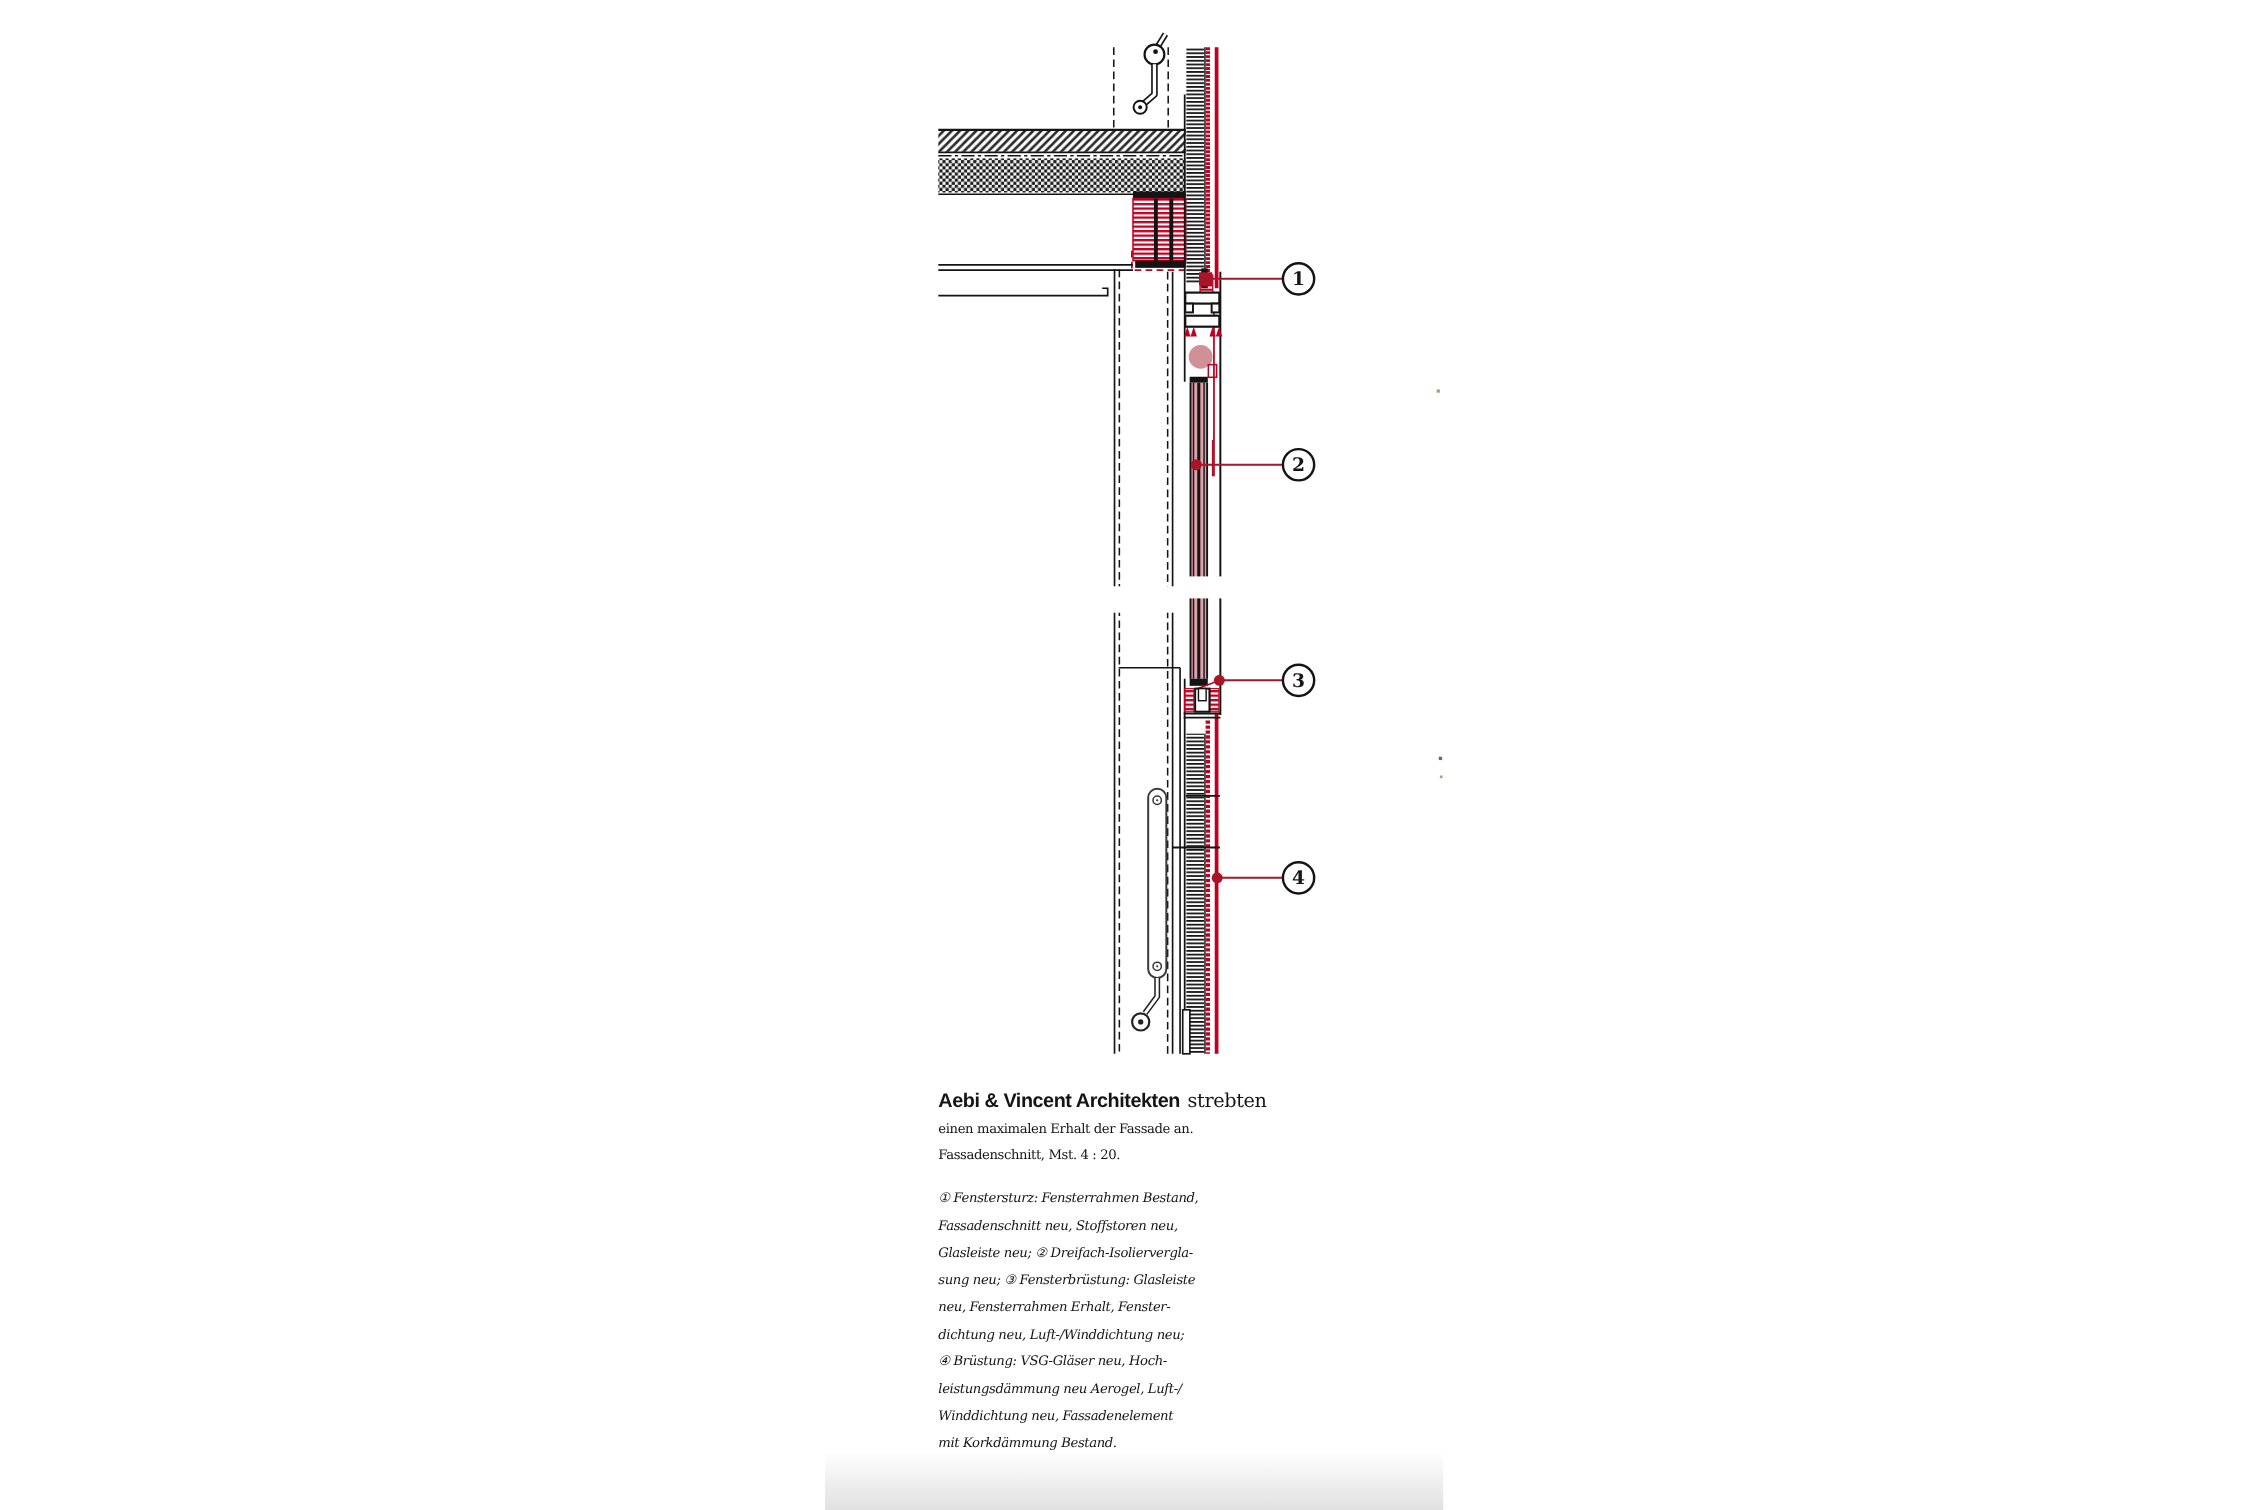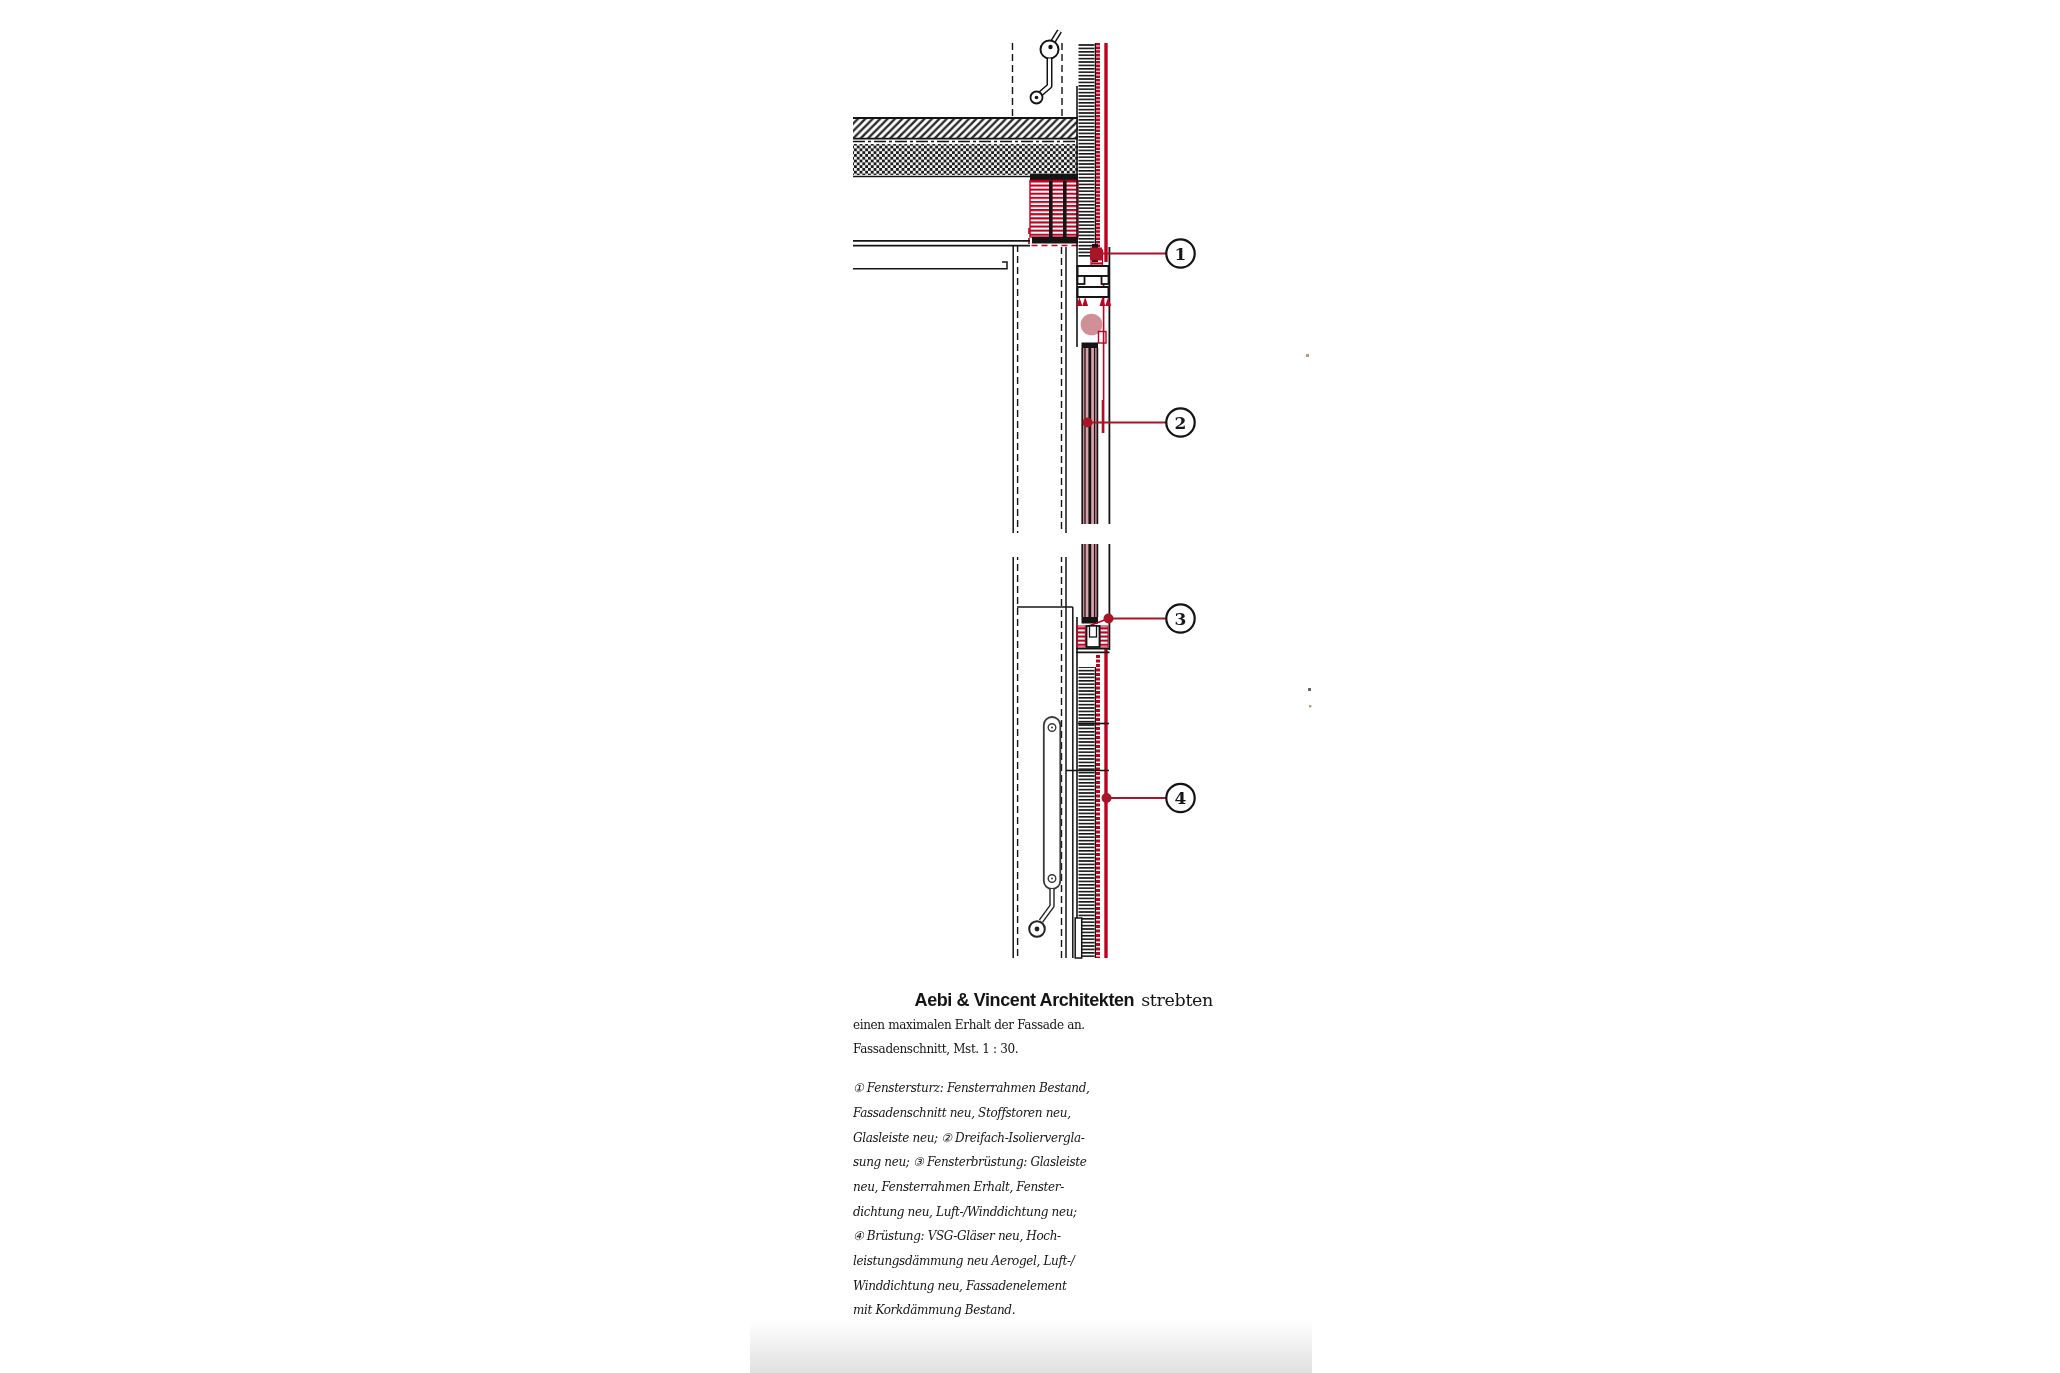--- a/index.html
+++ b/index.html
@@ -1,21 +1,21 @@
 <!DOCTYPE html>
 <html><head>
 <meta charset="utf-8">
 <style>
   html,body{margin:0;padding:0;background:#ffffff;}
   .canvas{position:relative;width:2060px;height:1373px;background:#ffffff;overflow:hidden;
           font-family:"DejaVu Serif", serif;}
   .drawing-svg{position:absolute;left:0;top:0;}
   .caption{position:absolute;left:853px;top:988px;width:360px;color:#141414;}
   .cap-line{white-space:nowrap;font-size:12px;line-height:24.7px;letter-spacing:-0.35px;}
-  .cap-head{white-space:nowrap;font-size:17.5px;line-height:24.7px;text-align:right;}
+  .cap-head{white-space:nowrap;font-size:17.5px;line-height:24.7px;}
   .cap-head .bold-sans{font-family:"Liberation Sans","DejaVu Sans",sans-serif;
           font-weight:bold;font-size:18px;letter-spacing:-0.4px;}
   .cap-head .serif-rest{font-family:"DejaVu Serif",serif;letter-spacing:-0.35px;margin-left:7px;}
   .para2{margin-top:14px;font-style:italic;}
   .bottom-shade{position:absolute;left:750px;top:1320px;width:562px;height:53px;
           background:linear-gradient(to bottom, rgba(230,230,230,0) 0%, #e0e0e0 100%);}
 </style>
 </head>
 <body>
 
@@ -192,21 +192,21 @@
       <rect x="1308" y="688" width="3" height="3" fill="#333333"></rect>
       <rect x="1309" y="705" width="2.4" height="2.4" fill="#9a7b4f"></rect>
     </g>
   </svg>
 
   <div class="caption">
     <div class="cap-head">
       <span class="bold-sans">Aebi &amp; Vincent Architekten</span><span class="serif-rest">strebten</span>
     </div>
     <div class="cap-line">einen maximalen Erhalt der Fassade an.</div>
-    <div class="cap-line">Fassadenschnitt, Mst. 1 : 30.</div>
+    <div class="cap-line">Fassadenschnitt, Mst. 4 : 20.</div>
     <div class="para2">
       <div class="cap-line">① Fenstersturz: Fensterrahmen Bestand,</div>
       <div class="cap-line">Fassadenschnitt neu, Stoffstoren neu,</div>
       <div class="cap-line">Glasleiste neu; ② Dreifach-Isoliervergla-</div>
       <div class="cap-line">sung neu; ③ Fensterbrüstung: Glasleiste</div>
       <div class="cap-line">neu, Fensterrahmen Erhalt, Fenster-</div>
       <div class="cap-line">dichtung neu, Luft-/Winddichtung neu;</div>
       <div class="cap-line">④ Brüstung: VSG-Gläser neu, Hoch-</div>
       <div class="cap-line">leistungsdämmung neu Aerogel, Luft-/</div>
       <div class="cap-line">Winddichtung neu, Fassadenelement</div>

